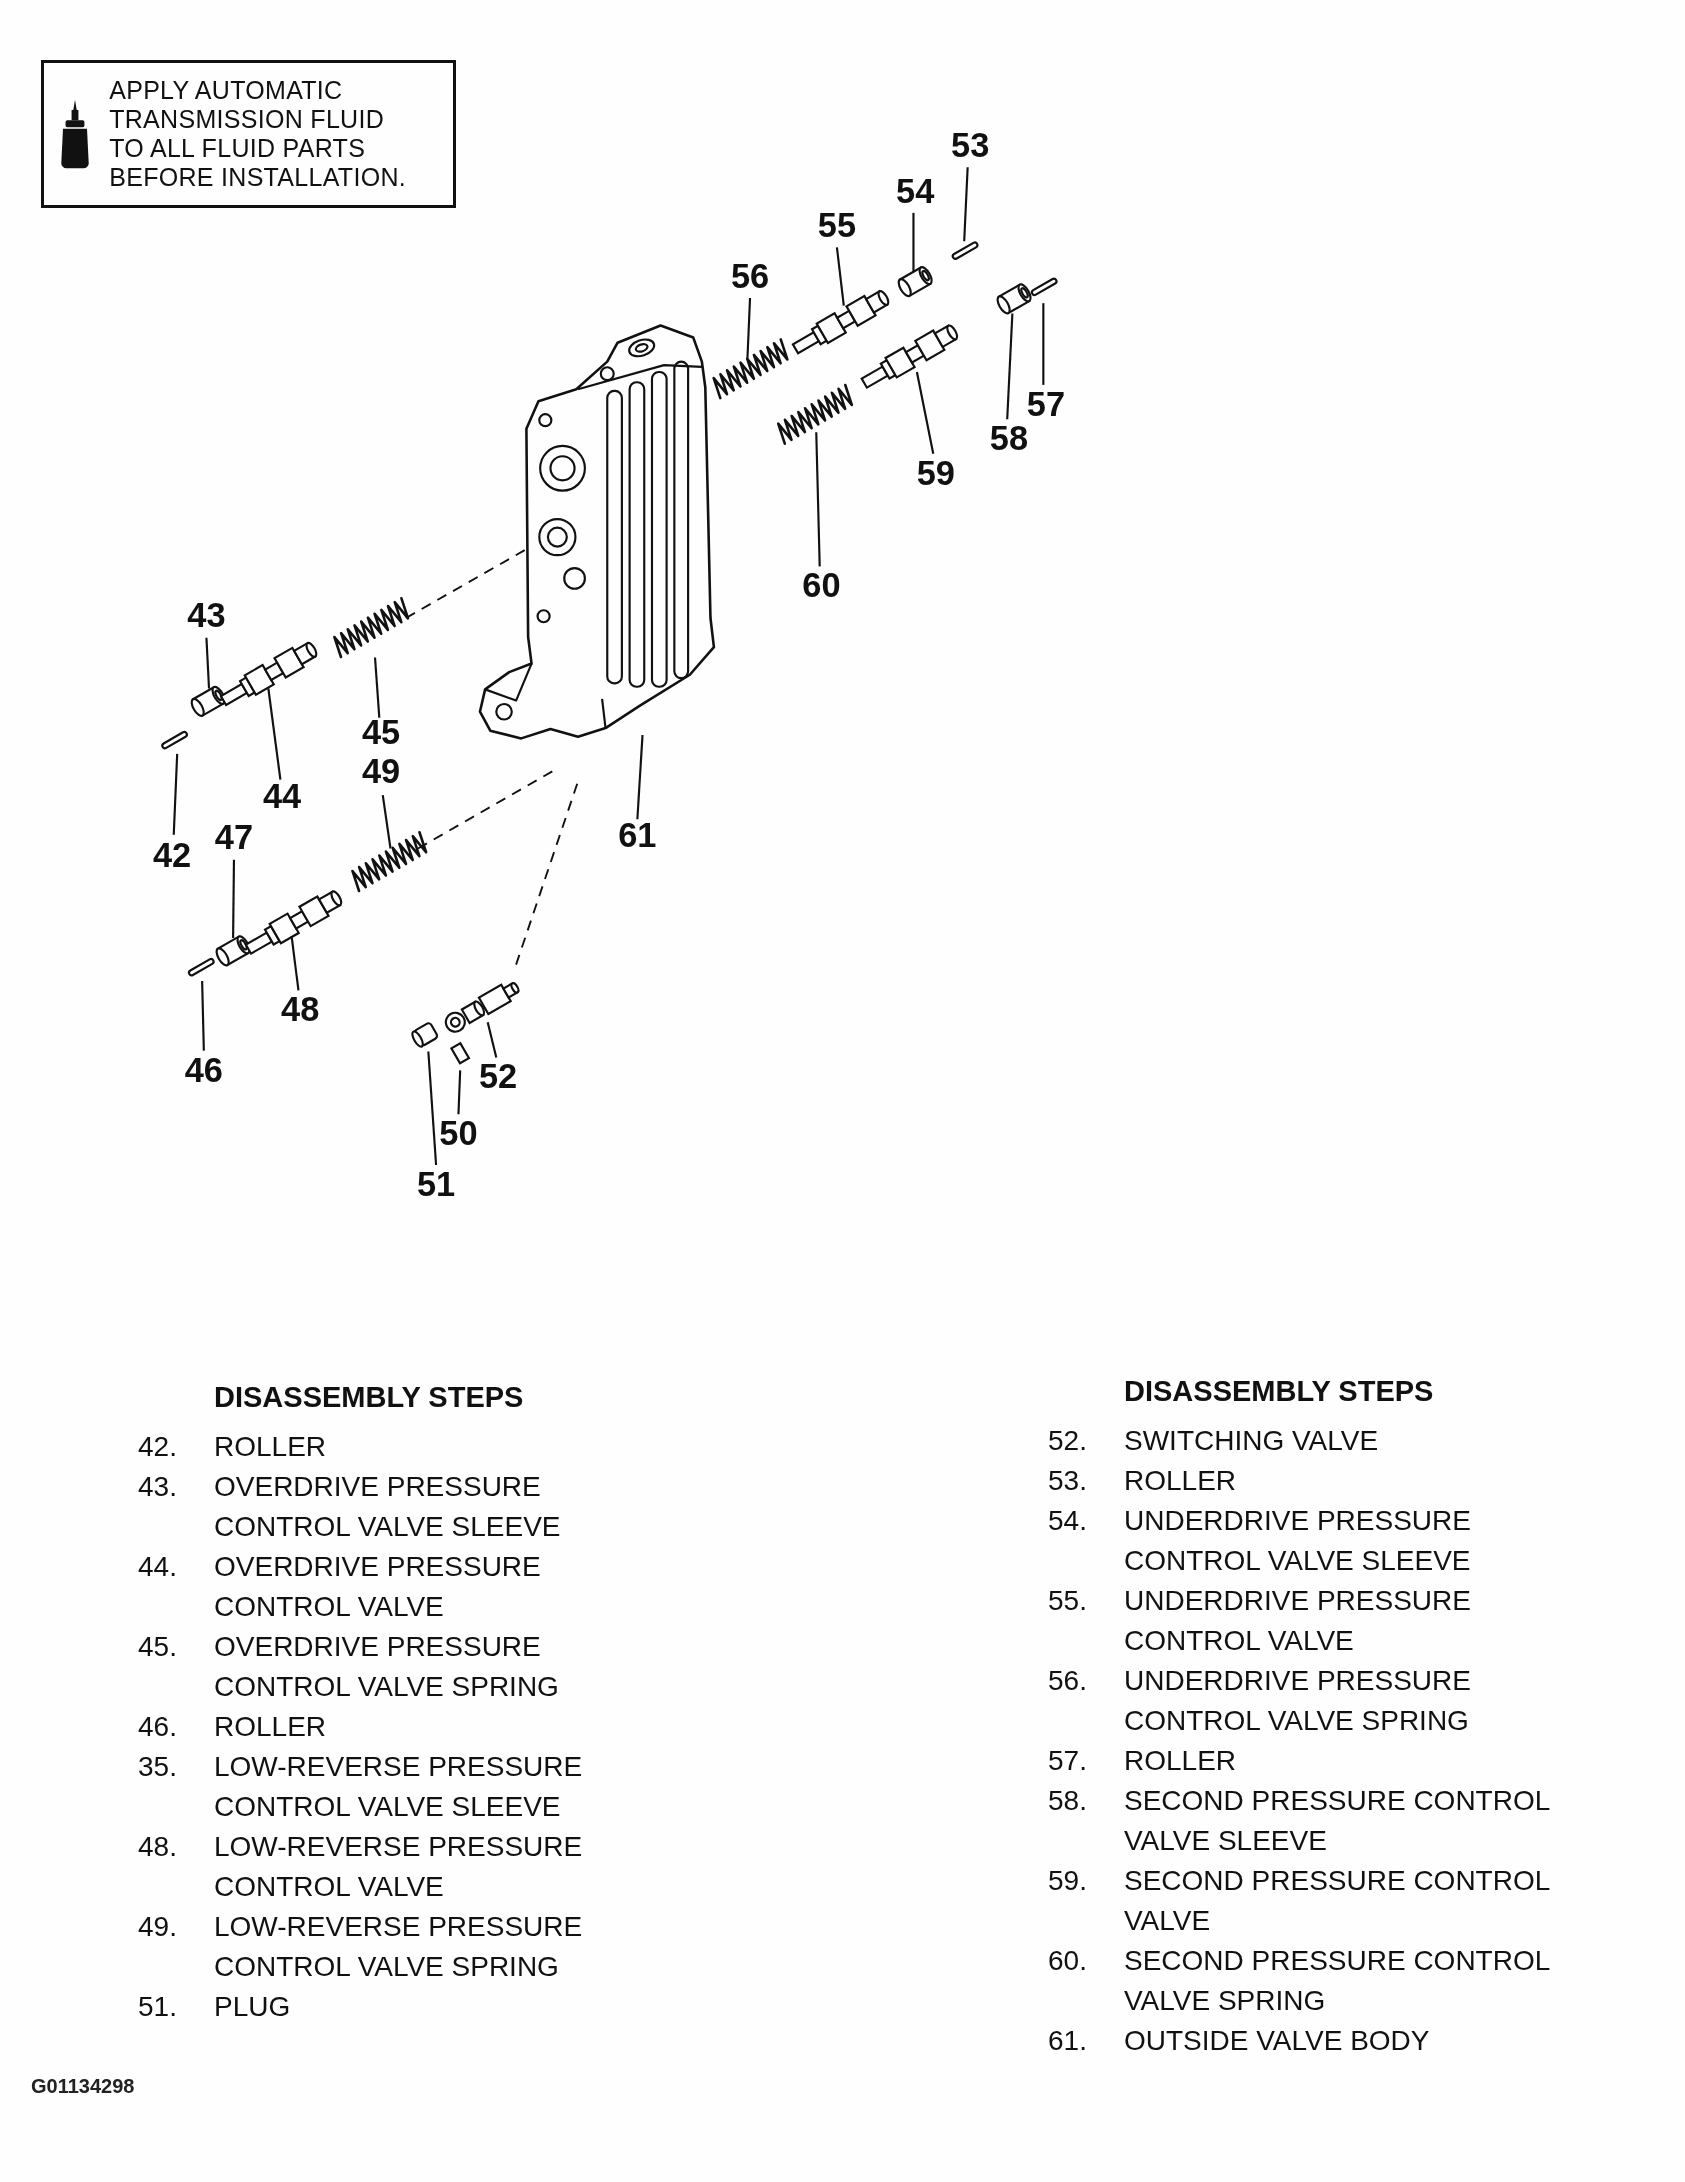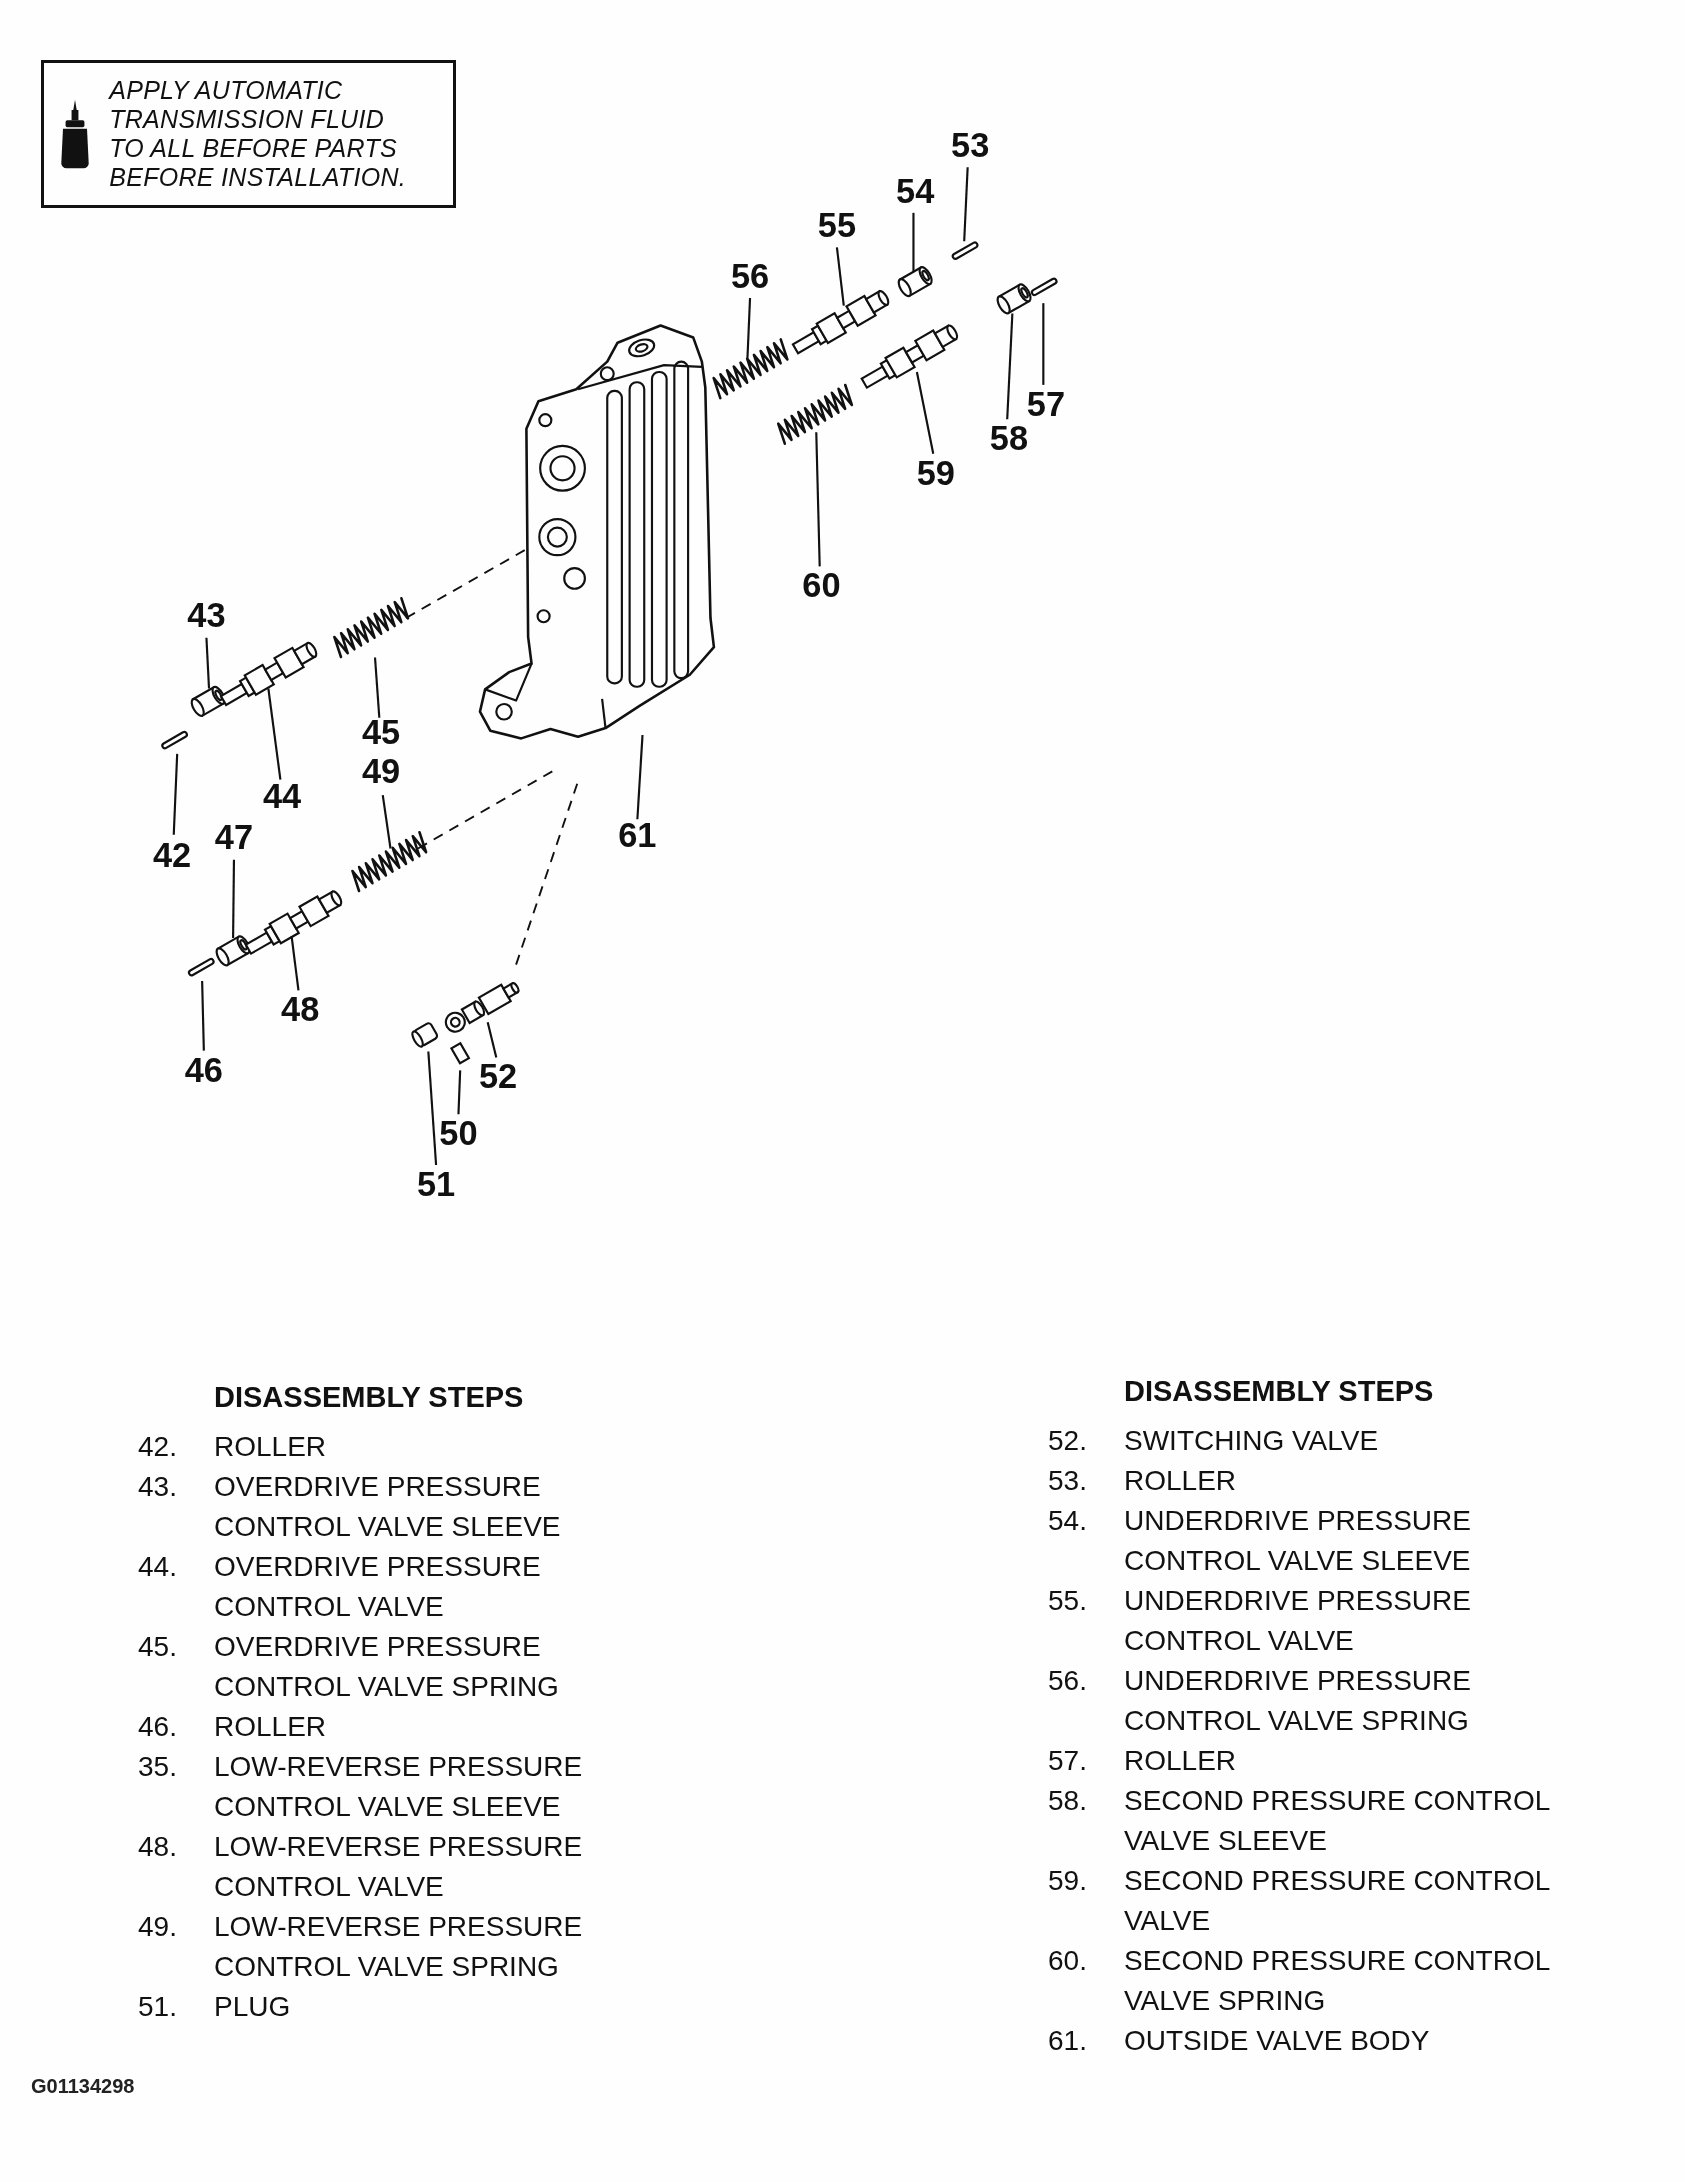--- a/index.html
+++ b/index.html
@@ -4,21 +4,21 @@
 <style>
   * { margin:0; padding:0; box-sizing:border-box; }
   html,body { background:#ffffff; }
   body { font-family:"Liberation Sans", sans-serif; }
   .page { position:relative; width:1685px; height:2183px; background:#fefefe; overflow:hidden; }
 
   
   .warning-box { position:absolute; left:41px; top:60px; width:415px; height:148px;
                  border:3.4px solid #111; background:#fefefe; display:flex; align-items:center;
                  gap:10.3px; padding:8.6px 12px 8.6px 6.9px; }
-  .warning-text { font-size:25px; line-height:29px; color:#111; letter-spacing:0.3px;font-style:italic; }
+  .warning-text { font-size:25px; line-height:29px; color:#111; letter-spacing:0.3px; }
   .oilcan { flex:0 0 auto; }
 
   
   .diagram { position:absolute; left:0; top:0; }
   .callout { font-family:"Liberation Sans", sans-serif; font-weight:bold; font-size:40px; fill:#111; text-anchor:middle; }
   .ln   { stroke:#111; stroke-width:2.5; fill:none; }
   .dash { stroke:#111; stroke-width:2.2; stroke-dasharray:12 9; fill:none; }
   .ol   { fill:#fefefe; stroke:#111; stroke-width:3; stroke-linejoin:round; }
   .det  { fill:none; stroke:#111; stroke-width:2.5; stroke-linejoin:round; }
   .part { fill:#fefefe; stroke:#111; stroke-width:2.5; }
@@ -177,21 +177,21 @@
   <div class="warning-box">
     <svg class="oilcan" width="48" height="72" viewBox="0 0 56 84">
       <path d="M28,2 L30,14 L26,14 Z" fill="#111"></path>
       <rect x="24" y="14" width="8" height="12" fill="#111"></rect>
       <rect x="17" y="26" width="22" height="8" rx="2" fill="#111"></rect>
       <path d="M14,36 h28 l2,40 a6,6 0 0 1 -6,6 h-20 a6,6 0 0 1 -6,-6 Z" fill="#111"></path>
     </svg>
     <div class="warning-text">
       <div>APPLY AUTOMATIC</div>
       <div>TRANSMISSION FLUID</div>
-      <div>TO ALL BEFORE PARTS</div>
+      <div>TO ALL FLUID PARTS</div>
       <div>BEFORE INSTALLATION.</div>
     </div>
   </div>
 
   <div class="list list-left">
     <div class="list-title">DISASSEMBLY STEPS</div>
     <div class="row">
         <span class="num">42.</span>
         <span class="txt">ROLLER</span>
       </div>

